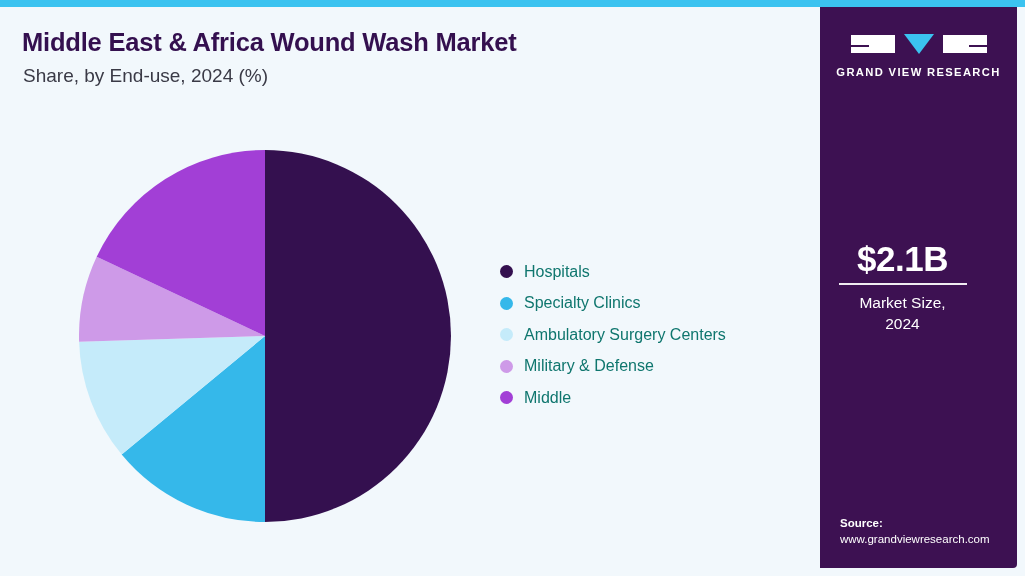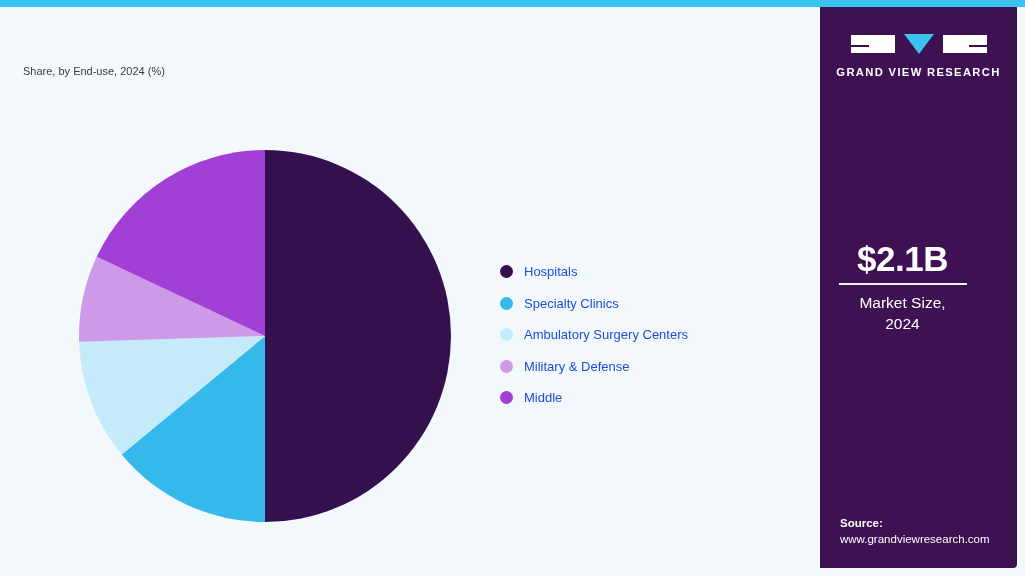--- a/index.html
+++ b/index.html
@@ -46,21 +46,21 @@
     font-size: 25.5px;
     font-weight: bold;
     color: #34104f;
     letter-spacing: -0.2px;
     white-space: nowrap;
   }
   #subtitle {
     position: absolute;
     left: 23px;
     top: 58px;
-    font-size: 11px;
+    font-size: 19px;
     color: #3a3a46;
     white-space: nowrap;
   }
   
   #pie-wrap {
     position: absolute;
     left: 79px;
     top: 133px;
     width: 372px;
     height: 392px;
@@ -81,22 +81,22 @@
     height: 31.5px;
   }
   .legend-dot {
     width: 13px;
     height: 13px;
     border-radius: 50%;
     flex: 0 0 auto;
     margin-right: 11px;
   }
   .legend-label {
-    font-size: 13px;
-    color: #1d4ed8;
+    font-size: 16px;
+    color: #0f766e;
     white-space: nowrap;
   }
   
   #side-panel {
     position: absolute;
     right: 8px;
     top: 7px;
     width: 197px;
     height: 561px;
     background: #3d1152;
@@ -169,20 +169,21 @@
 </style>
 </head>
 <body>
 
 <div id="page">
 
   <div id="top-bar"></div>
 
   <div id="content">
 
+    <div id="title">Middle East &amp; Africa Wound Wash Market</div>
     <div id="subtitle">Share, by End-use, 2024 (%)</div>
 
     <div id="pie-wrap">
       <svg id="pie-svg" width="372" height="392" viewBox="0 0 372 392">
         <g id="pie-slices">
             <path d="M 186 196 L 186.00 10.00 A 186 186 0 0 1 186.00 382.00 Z" fill="#34104f"></path>
             <path d="M 186 196 L 186.00 382.00 A 186 186 0 0 1 42.68 314.56 Z" fill="#35b8ea"></path>
             <path d="M 186 196 L 42.68 314.56 A 186 186 0 0 1 0.09 201.84 Z" fill="#c5ebfa"></path>
             <path d="M 186 196 L 0.09 201.84 A 186 186 0 0 1 17.70 116.81 Z" fill="#ce9ae8"></path>
             <path d="M 186 196 L 17.70 116.81 A 186 186 0 0 1 186.00 10.00 Z" fill="#a23fd6"></path>

